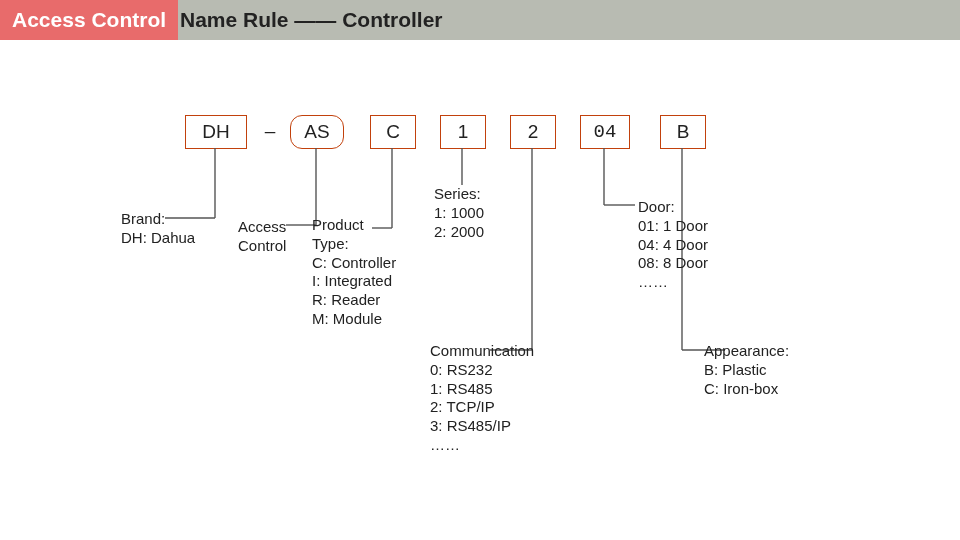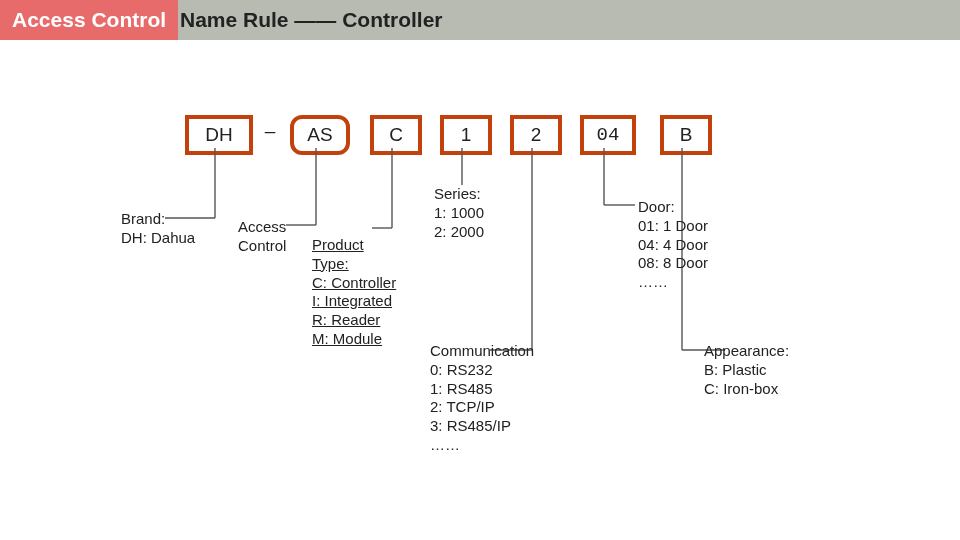--- a/index.html
+++ b/index.html
@@ -47,21 +47,21 @@
 
   .stage {
     position: relative;
     width: 100%;
     height: 500px;
   }
 
   .code-box {
     position: absolute;
     top: 75px;
-    border: 4px solid #c2410c;
+    border: 1px solid #c2410c;
     background: #fff;
     font-size: 19px;
     line-height: 32px;
     height: 32px;
     text-align: center;
     font-weight: 400;
   }
   .dash {
     position: absolute;
     top: 75px;
@@ -131,21 +131,21 @@
     <line x1="604" y1="165" x2="635" y2="165"></line>
 
     <line x1="682" y1="108" x2="682" y2="310"></line>
     <line x1="682" y1="310" x2="725" y2="310"></line>
   </svg>
 
   <div class="label" style="left:95px;  top:170px;margin-left:26px;">Brand:
 DH: Dahua</div>
   <div class="label" style="left:238px; top:178px;">Access
 Control</div>
-  <div class="label" style="left:312px; top:196px;text-decoration:underline;">Product
+  <div class="label" style="left:312px; top:176px;">Product
 Type:
 C: Controller
 I: Integrated
 R: Reader
 M: Module</div>
   <div class="label" style="left:434px; top:145px;">Series:
 1: 1000
 2: 2000</div>
   <div class="label" style="left:430px; top:302px;">Communication
 0: RS232

